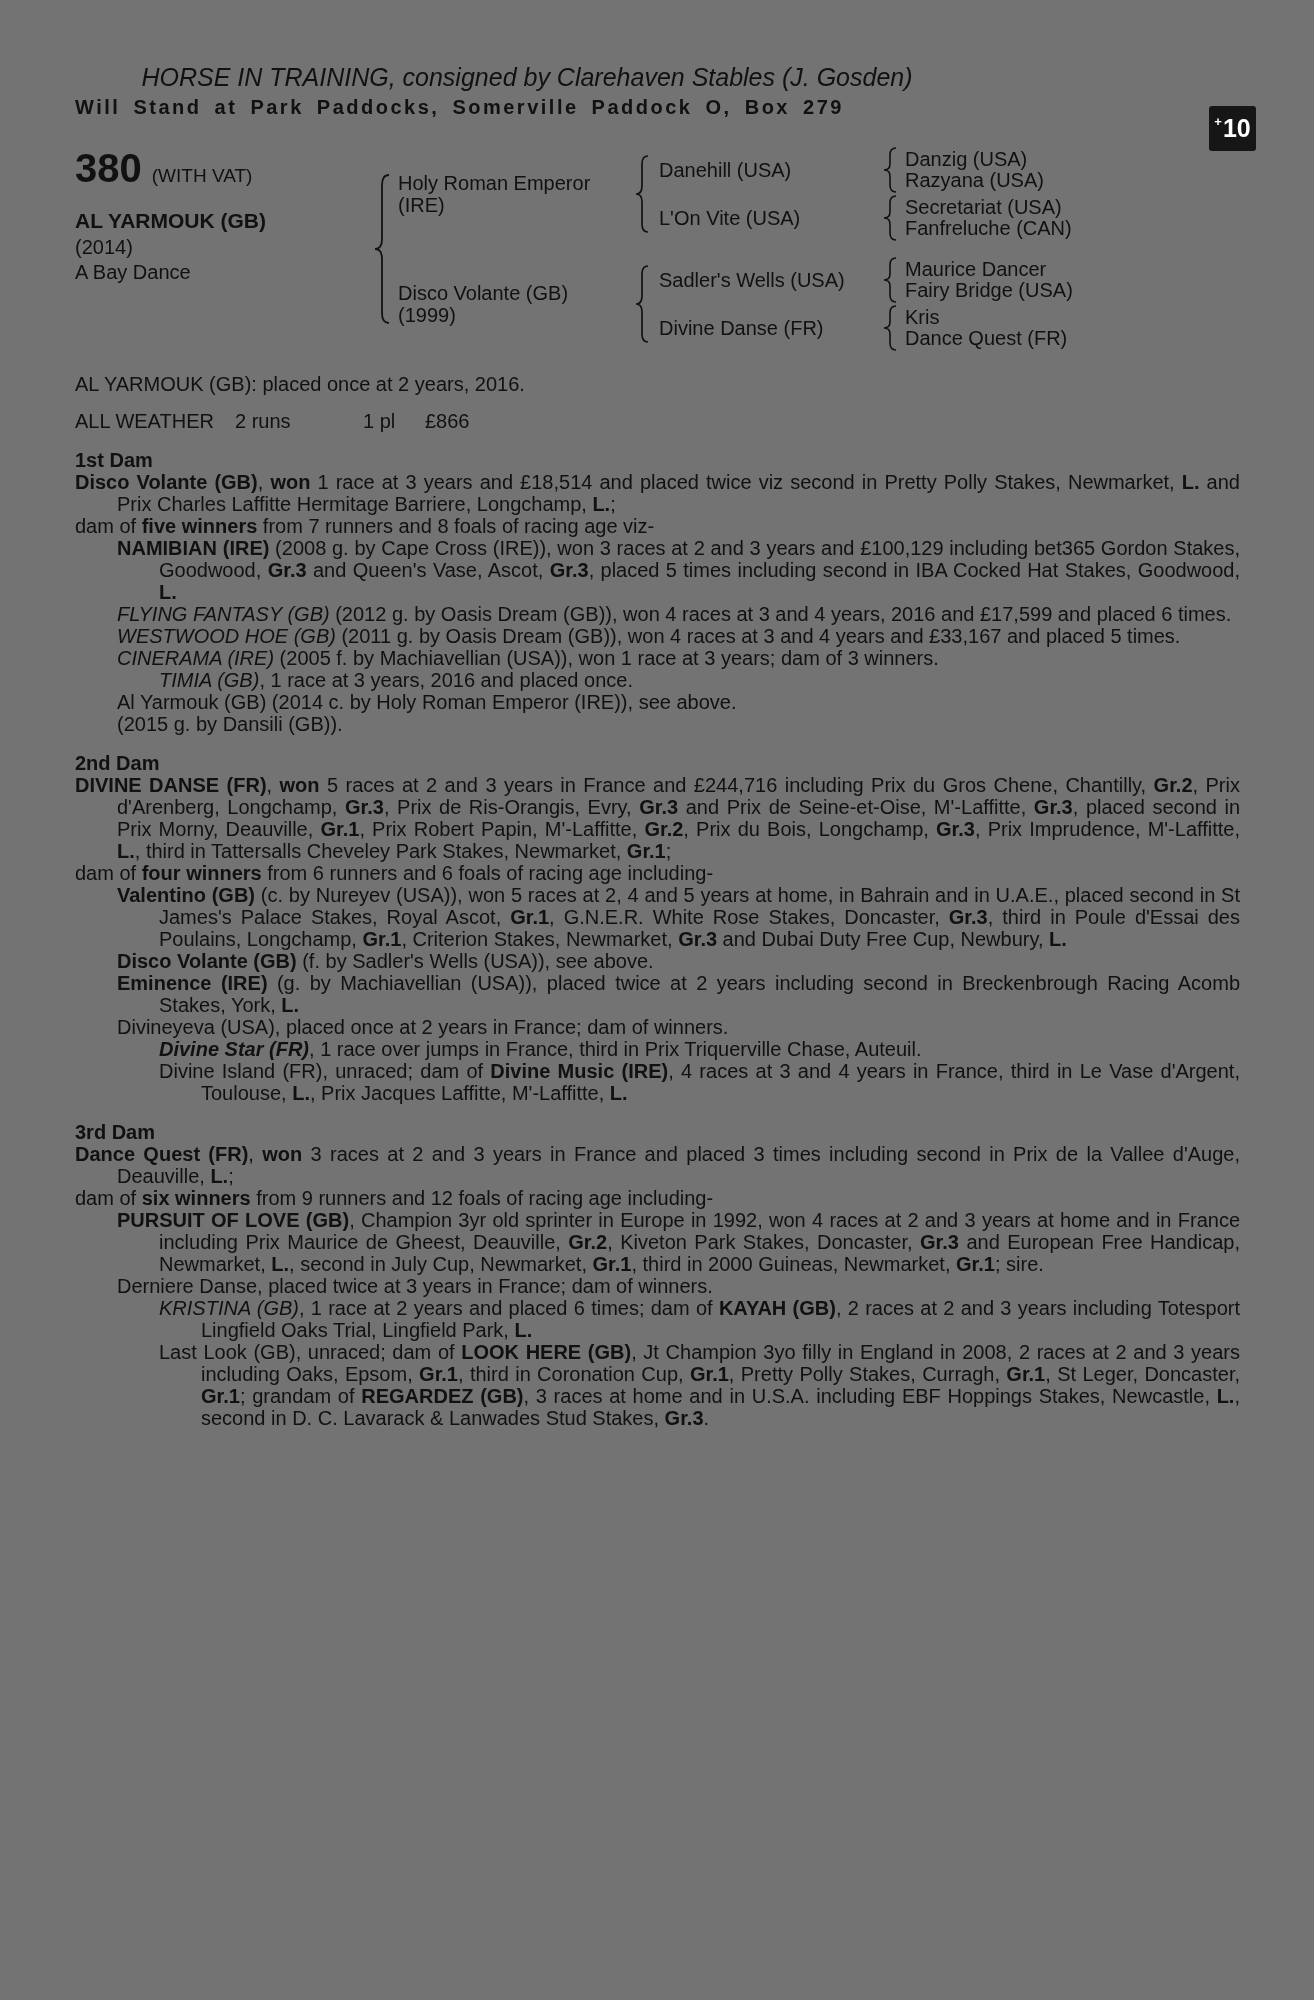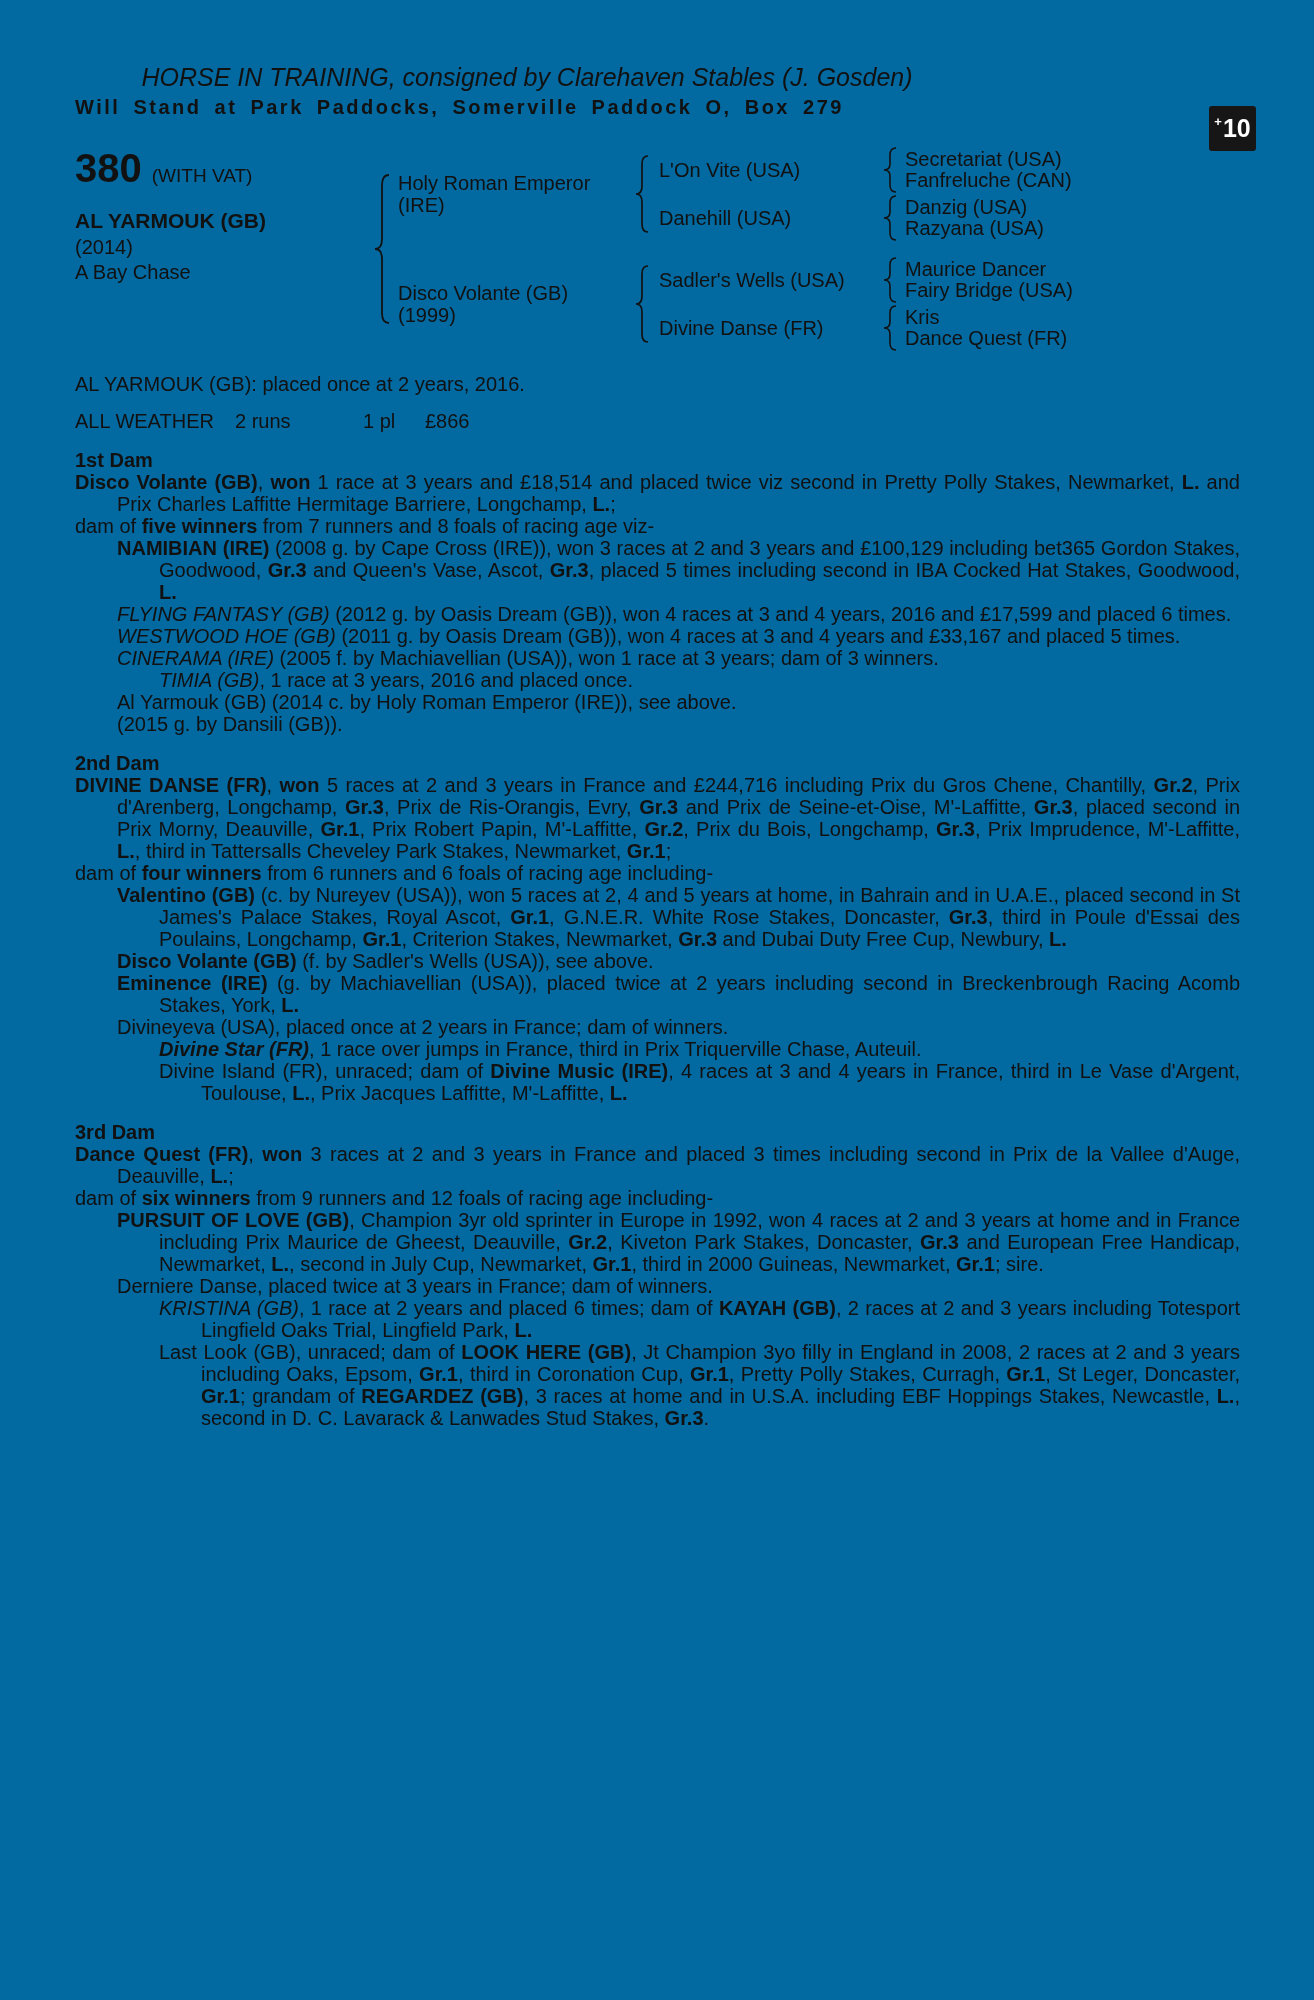--- a/index.html
+++ b/index.html
@@ -1,17 +1,17 @@
 <!DOCTYPE html>
 <html><head>
 <meta charset="utf-8">
 <style>
   html,body{margin:0;padding:0;background:#ffffff;}
   .page{
-    width:1314px;height:2000px;background:#0369a1;color:#111;
+    width:1314px;height:2000px;background:#737373;color:#111;
     font-family:"Liberation Sans","DejaVu Sans",sans-serif;
     position:relative;overflow:hidden;
   }
   
   .header-title{
     margin-top:62px;padding:0 280px 0 20px;text-align:center;
     font-style:italic;font-size:25px;line-height:30px;
   }
   .stand-row{margin-top:4px;padding:0 75px;}
   .stand-line{font-weight:bold;font-size:20px;letter-spacing:2.5px;word-spacing:5px;}
@@ -78,56 +78,56 @@
 
   <div class="pedigree-block">
 
     <div class="lot-info">
       <div class="lot-number-row">
         <span class="lot-number">380</span>
         <span class="vat">(WITH VAT)</span>
       </div>
       <div class="horse-name">AL YARMOUK (GB)</div>
       <div class="foal-year">(2014)</div>
-      <div class="horse-desc">A Bay Chase</div>
+      <div class="horse-desc">A Bay Dance</div>
     </div>
 
     <svg class="brace outer" width="16" height="150" viewBox="0 0 16 150">
         <path d="M15,1 Q8,1 8,11 L8,65 Q8,75 1,75 Q8,75 8,85 L8,139 Q8,149 15,149" fill="none" stroke="#111" stroke-width="1.8"></path>
       </svg>
 
     <div class="halves">
 
       <div class="half">
         <div class="parent-name">
           <div>Holy Roman Emperor (IRE)</div>
           <div></div>
         </div>
         <svg class="brace mid" width="14" height="78" viewBox="0 0 14 78">
             <path d="M13,1 Q7,1 7,9 L7,31 Q7,39 1,39 Q7,39 7,47 L7,69 Q7,77 13,77" fill="none" stroke="#111" stroke-width="1.7"></path>
           </svg>
         <div class="gp-col">
           <div class="gp-row">
+            <div class="gp-name">Danehill (USA)</div>
+            <svg class="brace small" width="14" height="46" viewBox="0 0 14 46">
+                <path d="M13,1 Q7,1 7,8 L7,17 Q7,23 1,23 Q7,23 7,29 L7,38 Q7,45 13,45" fill="none" stroke="#111" stroke-width="1.6"></path>
+              </svg>
+            <div class="gg-col">
+              <div class="gg-name">Danzig (USA)</div>
+              <div class="gg-name">Razyana (USA)</div>
+            </div>
+          </div>
+          <div class="gp-row">
             <div class="gp-name">L'On Vite (USA)</div>
             <svg class="brace small" width="14" height="46" viewBox="0 0 14 46">
                 <path d="M13,1 Q7,1 7,8 L7,17 Q7,23 1,23 Q7,23 7,29 L7,38 Q7,45 13,45" fill="none" stroke="#111" stroke-width="1.6"></path>
               </svg>
             <div class="gg-col">
               <div class="gg-name">Secretariat (USA)</div>
               <div class="gg-name">Fanfreluche (CAN)</div>
-            </div>
-          </div>
-          <div class="gp-row">
-            <div class="gp-name">Danehill (USA)</div>
-            <svg class="brace small" width="14" height="46" viewBox="0 0 14 46">
-                <path d="M13,1 Q7,1 7,8 L7,17 Q7,23 1,23 Q7,23 7,29 L7,38 Q7,45 13,45" fill="none" stroke="#111" stroke-width="1.6"></path>
-              </svg>
-            <div class="gg-col">
-              <div class="gg-name">Danzig (USA)</div>
-              <div class="gg-name">Razyana (USA)</div>
             </div>
           </div>
         </div>
       </div>
 
       <div class="half">
         <div class="parent-name">
           <div>Disco Volante (GB)</div>
           <div>(1999)</div>
         </div>

